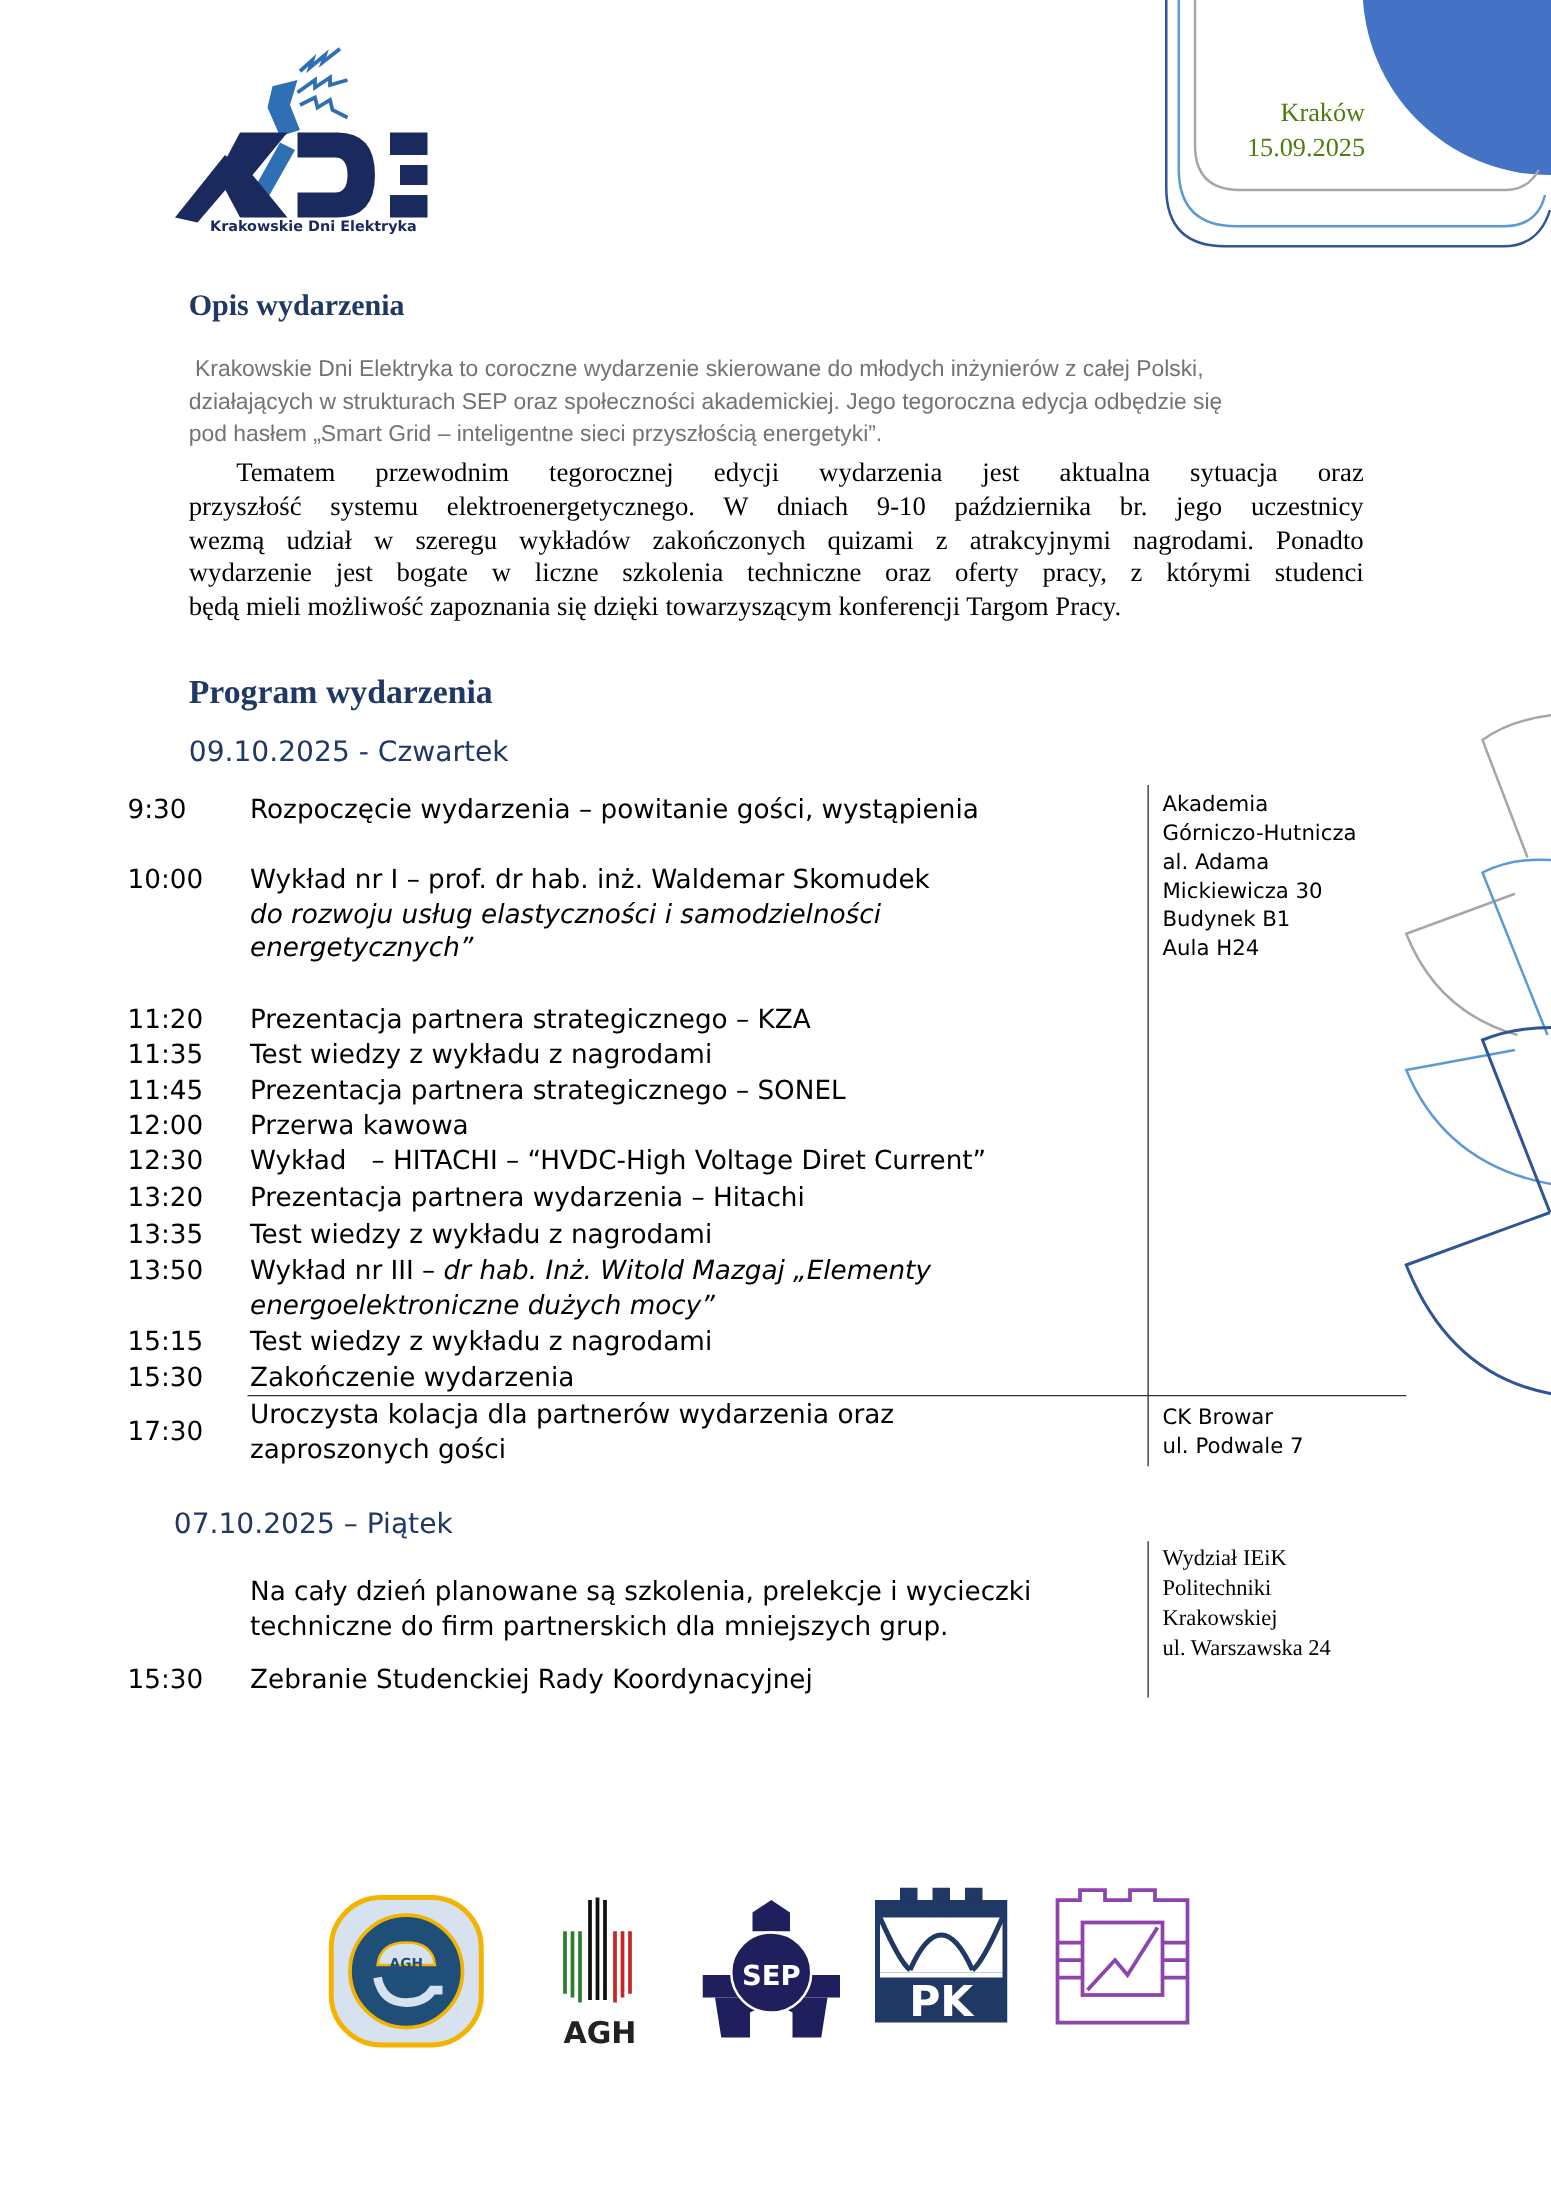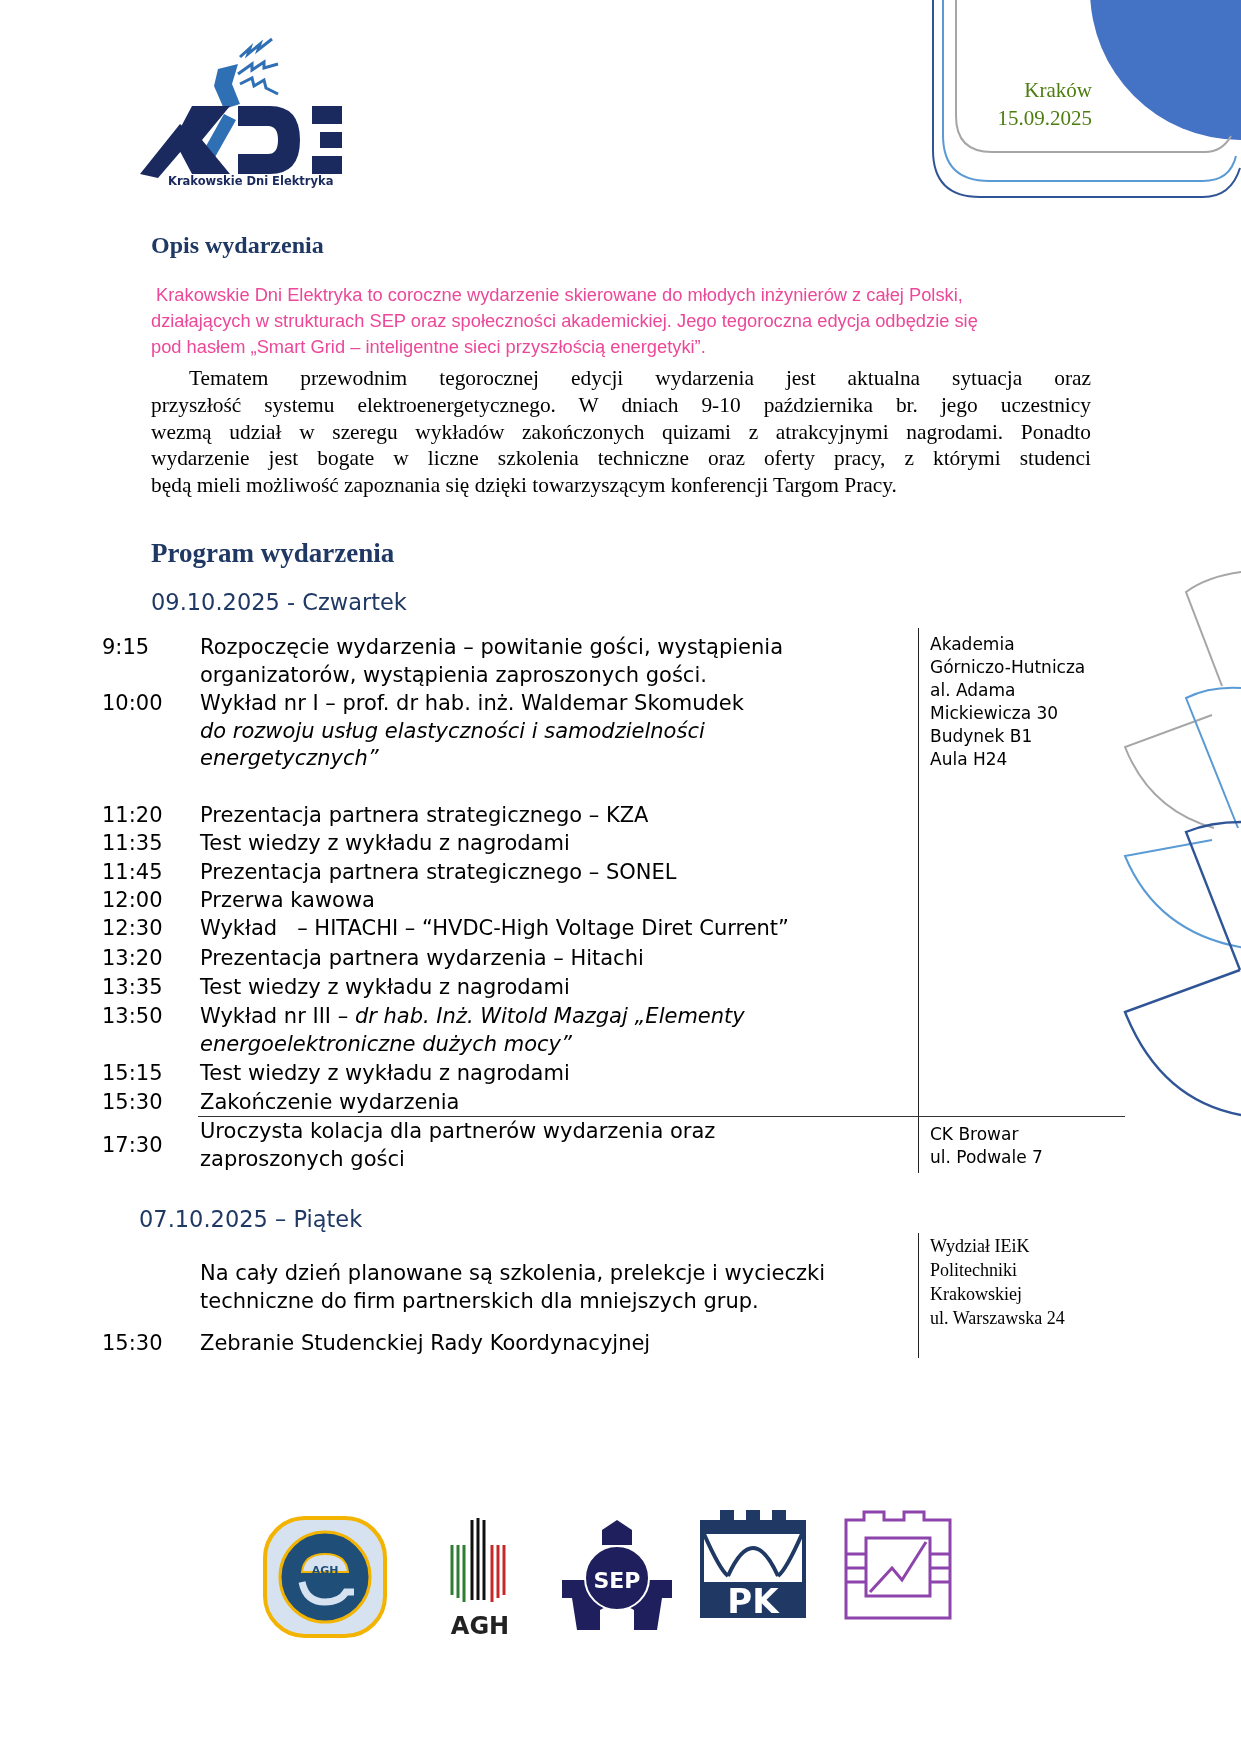--- a/index.html
+++ b/index.html
@@ -7,21 +7,21 @@
   .abs { position: absolute; }
 
   
   .corner-svg { position: absolute; left: 920px; top: 0; }
   .city-date { position: absolute; left: 960px; top: 76px; width: 132px; text-align: right; font-family: "Liberation Serif", serif; font-size: 21px; line-height: 28px; color: #4d7c0f; }
 
   .logo { position: absolute; left: 140px; top: 14px; width: 230px; height: 180px; }
 
   
   .h-opis { position: absolute; left: 151px; top: 232px; font-family: "Liberation Serif", serif; font-weight: bold; font-size: 24px; color: #1f3864; text-align: center; }
-  .p-sans { position: absolute; left: 151px; top: 282px; width: 940px; font-family: "Liberation Sans", sans-serif; font-size: 18.3px; line-height: 26px; color: #ec4899; }
+  .p-sans { position: absolute; left: 151px; top: 282px; width: 940px; font-family: "Liberation Sans", sans-serif; font-size: 18.3px; line-height: 26px; color: #737373; }
   .p-sans .ln { display: block; white-space: nowrap; }
   .p-serif { position: absolute; left: 151px; top: 365px; width: 940px; font-family: "Liberation Serif", serif; font-size: 21.4px; line-height: 26.8px; text-align: justify; color: #000; }
   .p-serif .ln { display: block; text-align: justify; text-align-last: justify; white-space: nowrap; }
   .p-serif .ln.last { text-align-last: left; }
   .p-serif .ln.first { text-indent: 38px; }
 
   
   .h-prog { position: absolute; left: 151px; top: 538px; font-family: Liberation Serif, serif; font-weight: bold; font-size: 27px; color: #1f3864; }
   .day-title { position: absolute; font-family: "DejaVu Sans", sans-serif; font-size: 22.5px; color: #1f3864; }
 
@@ -88,24 +88,23 @@
   <span class="ln">przyszłość systemu elektroenergetycznego. W dniach 9-10 października br. jego uczestnicy</span>
   <span class="ln">wezmą udział w szeregu wykładów zakończonych quizami z atrakcyjnymi nagrodami. Ponadto</span>
   <span class="ln">wydarzenie jest bogate w liczne szkolenia techniczne oraz oferty pracy, z którymi studenci</span>
   <span class="ln last">będą mieli możliwość zapoznania się dzięki towarzyszącym konferencji Targom Pracy.</span>
 </div>
 
 <div class="h-prog">Program wydarzenia</div>
 <div class="day-title" style="left:151px; top:589px;">09.10.2025 - Czwartek</div>
 
 <div class="row" style="top:634px;">
-  <span class="time">9:15</span>
+  <span class="time">9:30</span>
   <div class="desc">
     <div>Rozpoczęcie wydarzenia – powitanie gości, wystąpienia</div>
-    <div>organizatorów, wystąpienia zaproszonych gości.</div>
   </div>
 </div>
 <div class="row" style="top:690px;">
   <span class="time">10:00</span>
   <div class="desc">
     <div>Wykład nr I – prof. dr hab. inż. Waldemar Skomudek</div>
     <div style="font-style:italic;">do rozwoju usług elastyczności i samodzielności</div>
     <div style="font-style:italic;">energetycznych”</div>
   </div>
 </div>

